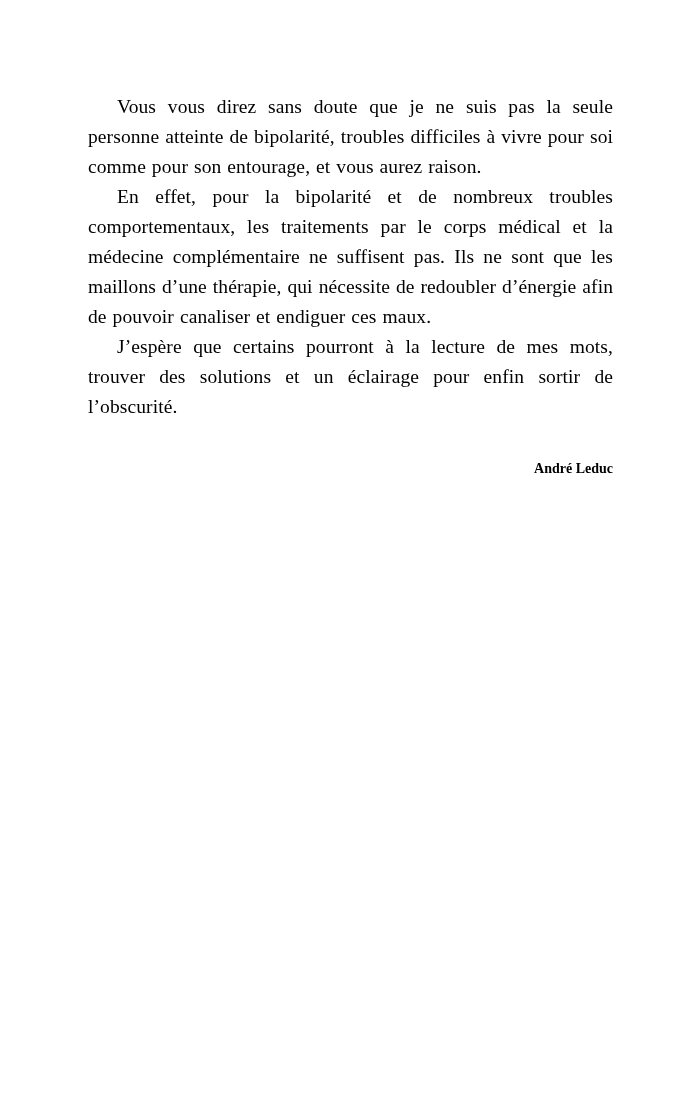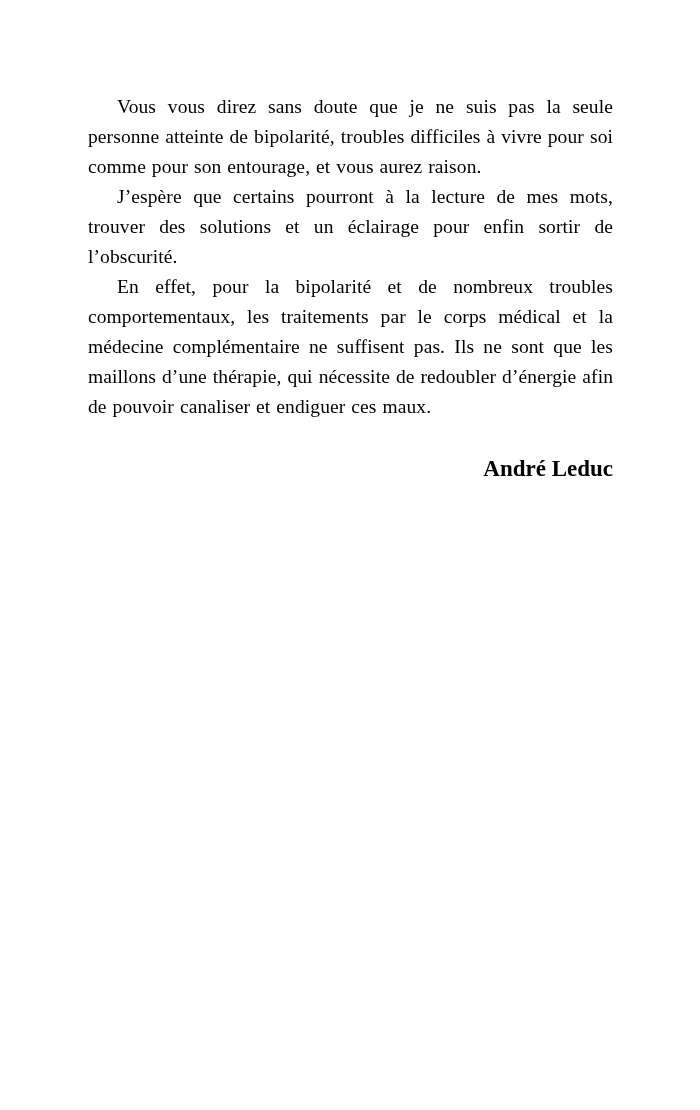--- a/index.html
+++ b/index.html
@@ -22,29 +22,29 @@
     margin: 0;
     font-size: 19.5px;
     line-height: 30px;
     text-align: justify;
     text-indent: 29px;
     letter-spacing: 0.1px;
     word-spacing: 1px;
   }
   .signature {
     margin-top: 32px;
-    font-size: 23px;
+    font-size: 14px;
     line-height: 30px;
     font-weight: bold;
     text-align: right;
   }
 </style>
 </head>
 <body>
 
 <div class="page">
   <div class="body-text">
     <p>Vous vous direz sans doute que je ne suis pas la seule personne atteinte de bipolarité, troubles difficiles à vivre pour soi comme pour son entourage, et vous aurez raison.</p>
+    <p>En effet, pour la bipolarité et de nombreux troubles comportementaux, les traitements par le corps médical et la médecine complémentaire ne suffisent pas. Ils ne sont que les maillons d’une thérapie, qui nécessite de redoubler d’énergie afin de pouvoir canaliser et endiguer ces maux.</p>
     <p>J’espère que certains pourront à la lecture de mes mots, trouver des solutions et un éclairage pour enfin sortir de l’obscurité.</p>
-    <p>En effet, pour la bipolarité et de nombreux troubles comportementaux, les traitements par le corps médical et la médecine complémentaire ne suffisent pas. Ils ne sont que les maillons d’une thérapie, qui nécessite de redoubler d’énergie afin de pouvoir canaliser et endiguer ces maux.</p>
   </div>
   <div class="signature">André Leduc</div>
 </div>
 
 </body></html>

